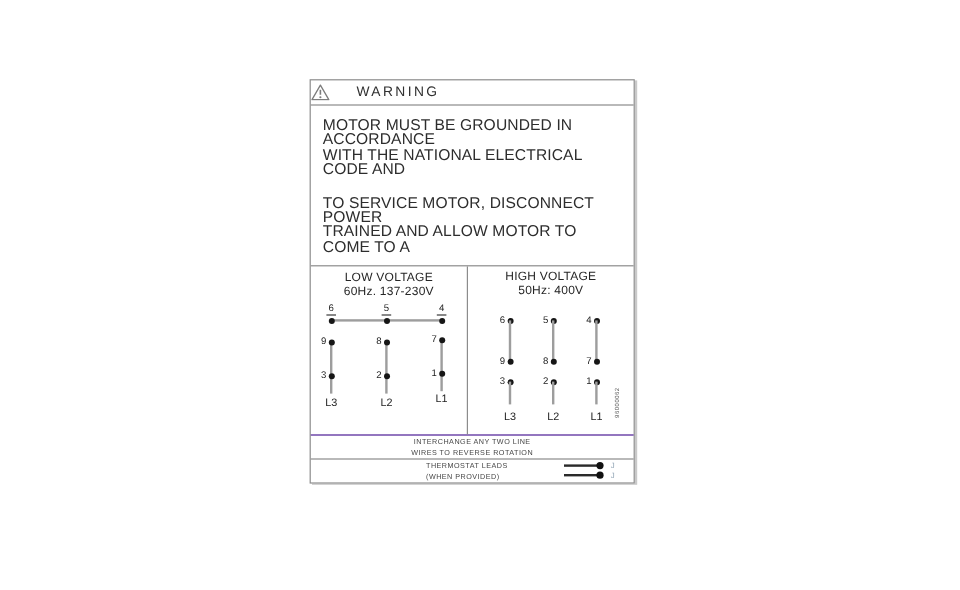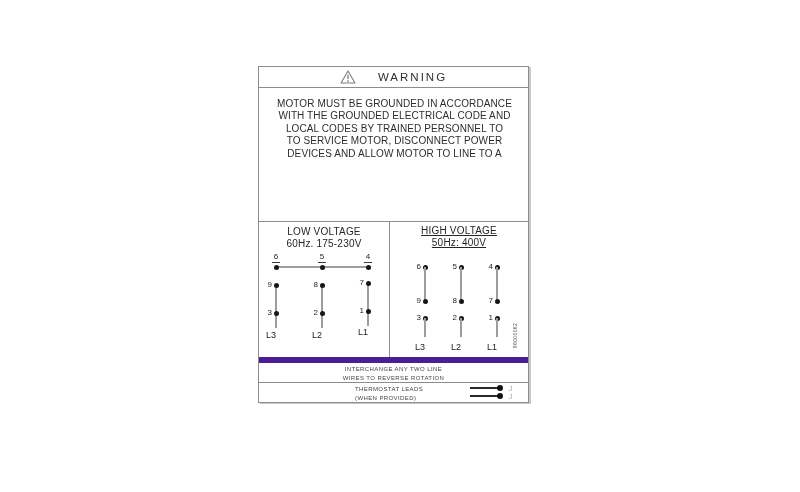--- a/index.html
+++ b/index.html
@@ -8,44 +8,44 @@
     font-family:"Liberation Sans", sans-serif;
   }
   .label{
     position:absolute;left:258px;top:66px;width:271px;height:337px;
     background:#fff;border:1px solid #8c8c8c;box-sizing:border-box;
     box-shadow:2px 1px 0 #c9c9c9;
     display:flex;flex-direction:column;color:#2d2d2d;
   }
   .hdr{
     height:21px;border-bottom:1px solid #8c8c8c;box-sizing:border-box;
-    display:flex;align-items:center;justify-content:center;gap:22px;flex:0 0 auto;
+    display:flex;align-items:center;justify-content:flex-start;gap:22px;flex:0 0 auto;
   }
   .hdr-title{font-size:11.5px;letter-spacing:2px;color:#303030;}
   .body-text{
     height:134px;border-bottom:1px solid #8c8c8c;box-sizing:border-box;flex:0 0 auto;
-    padding:10px 8px 0 10px;font-size:10px;line-height:12.4px;letter-spacing:0.1px;color:#2d2d2d;text-align:center;
+    padding:10px 8px 0 10px;font-size:13px;line-height:12.4px;letter-spacing:0.1px;color:#2d2d2d;
   }
-  .body-text .para2{}
+  .body-text .para2{margin-top:15px;}
   .volt{
-    height:141px;border-bottom:6px solid #4c1d95;box-sizing:border-box;flex:0 0 auto;
+    height:141px;border-bottom:1px solid #4c1d95;box-sizing:border-box;flex:0 0 auto;
     display:flex;
   }
   .panel{position:relative;box-sizing:border-box;}
   .panel.low{width:131px;border-right:1px solid #8c8c8c;}
   .panel.high{flex:1;}
   .ptitle{text-align:center;font-size:10px;line-height:12px;padding-top:4px;letter-spacing:0.2px;color:#262626;}
-  .panel.high .ptitle{padding-top:3px;line-height:11.5px;text-decoration:underline;}
+  .panel.high .ptitle{padding-top:3px;line-height:11.5px;}
   .dot{position:absolute;width:5px;height:5px;border-radius:50%;background:#161616;}
   .vwire{position:absolute;width:1.5px;background:#9d9d9d;}
   .hwire{position:absolute;height:1.5px;background:#9d9d9d;}
   .num{position:absolute;font-size:8px;line-height:8px;width:10px;color:#1e1e1e;}
   .num.r{text-align:right;}
   .num.u{width:8px;text-align:center;border-bottom:1px solid #3a3a3a;padding-bottom:1px;}
-  .llabel{position:absolute;font-size:9px;line-height:10px;width:20px;color:#1c1c1c;}
+  .llabel{position:absolute;font-size:9px;line-height:10px;width:20px;text-align:center;color:#1c1c1c;}
   .side-code{
     position:absolute;left:105px;top:110px;width:40px;height:7px;
     transform:rotate(-90deg);transform-origin:center;
     font-size:5px;letter-spacing:0.4px;color:#555;text-align:center;line-height:7px;
   }
   .rowA{
     height:20px;border-bottom:1px solid #8c8c8c;box-sizing:border-box;flex:0 0 auto;
     text-align:center;font-size:6px;letter-spacing:0.4px;color:#454545;
     padding-top:2px;line-height:9px;
   }
@@ -71,35 +71,34 @@
       <path d="M10 1.2 L19 16.8 L1 16.8 Z" fill="none" stroke="#7d7d7d" stroke-width="1.4" stroke-linejoin="round"></path>
       <line x1="10" y1="6.2" x2="10" y2="11.6" stroke="#7d7d7d" stroke-width="1.7"></line>
       <circle cx="10" cy="14.2" r="1.15" fill="#7d7d7d"></circle>
     </svg>
     <span class="hdr-title">WARNING</span>
   </div>
 
   <div class="body-text">
     <div class="para1">
       <div>MOTOR MUST BE GROUNDED IN ACCORDANCE</div>
-      <div>WITH THE GROUNDED ELECTRICAL CODE AND</div>
-      <div>LOCAL CODES BY TRAINED PERSONNEL TO</div>
+      <div>WITH THE NATIONAL ELECTRICAL CODE AND</div>
     </div>
     <div class="para2">
       <div>TO SERVICE MOTOR, DISCONNECT POWER</div>
-      <div>DEVICES AND ALLOW MOTOR TO LINE TO A</div>
+      <div>TRAINED AND ALLOW MOTOR TO COME TO A</div>
     </div>
   </div>
 
   <div class="volt">
 
     <div class="panel low">
       <div class="ptitle">
         <div>LOW VOLTAGE</div>
-        <div>60Hz. 175-230V</div>
+        <div>60Hz. 137-230V</div>
       </div>
 
       <div class="hwire" style="left:17px;top:44px;width:92px;"></div>
 
       <span class="num u" style="left:13px;top:31px;">6</span>
       <span class="dot" style="left:14.5px;top:42.5px;"></span>
       <div class="vwire" style="left:16.3px;top:63px;height:43px;"></div>
       <span class="num r" style="left:3px;top:59px;">9</span>
       <span class="dot" style="left:14.5px;top:60.5px;"></span>
       <span class="num r" style="left:3px;top:87px;">3</span>

